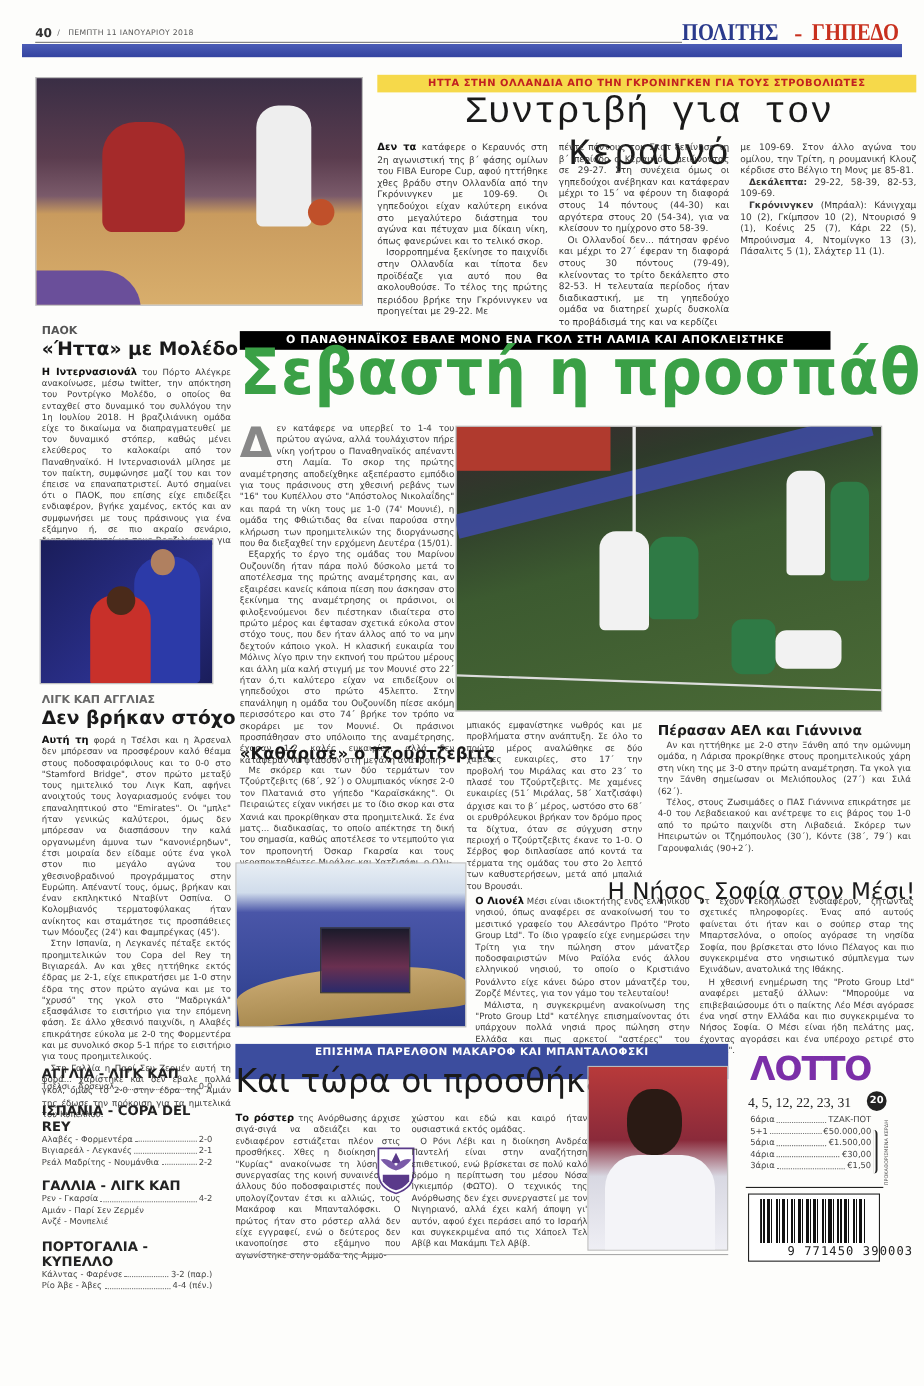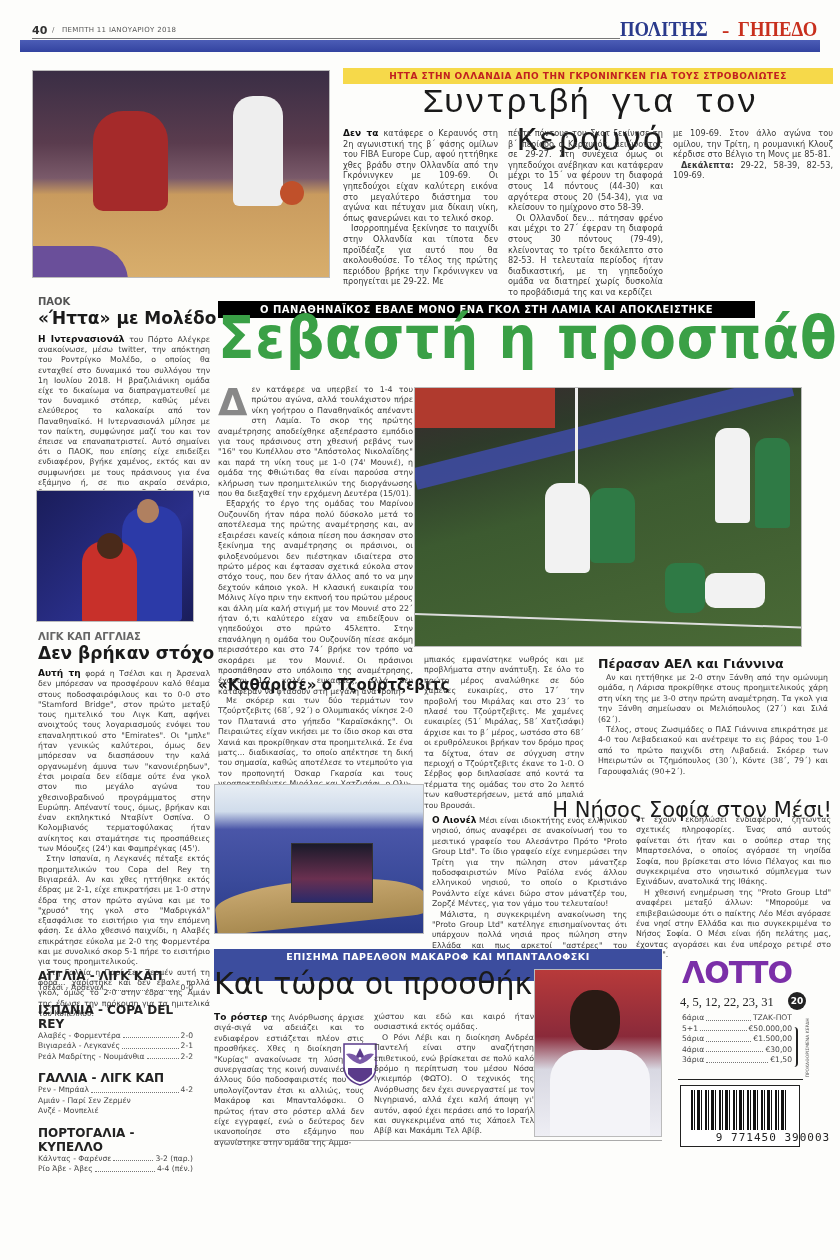--- a/index.html
+++ b/index.html
@@ -47,20 +47,21 @@
   <p class="first"><span class="lead">Δεν τα</span> <span>κατάφερε ο Κεραυνός στη 2η αγωνιστική της β΄ φάσης ομίλων του FIBA Europe Cup, αφού ηττήθηκε χθες βράδυ στην Ολλανδία από την Γκρόνινγκεν με 109-69. Οι γηπεδούχοι είχαν καλύτερη εικόνα στο μεγαλύτερο διάστημα του αγώνα και πέτυχαν μια δίκαιη νίκη, όπως φανερώνει και το τελικό σκορ.</span></p>
   <p>Ισορροπημένα ξεκίνησε το παιχνίδι στην Ολλανδία και τίποτα δεν προϊδέαζε για αυτό που θα ακολουθούσε. Το τέλος της πρώτης περιόδου βρήκε την Γκρόνινγκεν να προηγείται με 29-22. Με</p>
 </div>
 <div class="abs body-text" style="left:508px;top:128px;width:155px;">
   <p class="first">πέντε πόντους του Σκοτ ξεκίνησε τη β΄ περίοδο ο Κεραυνός, μειώνοντας σε 29-27. Στη συνέχεια όμως οι γηπεδούχοι ανέβηκαν και κατάφεραν μέχρι το 15΄ να φέρουν τη διαφορά στους 14 πόντους (44-30) και αργότερα στους 20 (54-34), για να κλείσουν το ημίχρονο στο 58-39.</p>
   <p>Οι Ολλανδοί δεν... πάτησαν φρένο και μέχρι το 27΄ έφεραν τη διαφορά στους 30 πόντους (79-49), κλείνοντας το τρίτο δεκάλεπτο στο 82-53. Η τελευταία περίοδος ήταν διαδικαστική, με τη γηπεδούχο ομάδα να διατηρεί χωρίς δυσκολία το προβάδισμά της και να κερδίζει</p>
 </div>
 <div class="abs body-text" style="left:673px;top:128px;width:160px;">
   <p class="first">με 109-69. Στον άλλο αγώνα του ομίλου, την Τρίτη, η ρουμανική Κλουζ κέρδισε στο Βέλγιο τη Μονς με 85-81.</p>
   <p><b>Δεκάλεπτα:</b> <span>29-22, 58-39, 82-53, 109-69.</span></p>
+  <p><b>Γκρόνινγκεν</b> <span>(Μπράαλ):</span> <span>Κάνιγχαμ 10 (2), Γκίμπσον 10 (2), Ντουρισό 9 (1), Κοένις 25 (7), Κάρι 22 (5), Μπρούινσμα 4, Ντομίνγκο 13 (3), Πάσαλιτς 5 (1), Σλάχτερ 11 (1).</span></p>
 </div>
 
 <div class="abs small-head" style="left:38px;top:296px;font-size:10px;color:#555;">ΠΑΟΚ</div>
 <div class="abs small-head" style="left:38px;top:308px;font-size:17px;color:#1a1a1a;">«Ήττα» με Μολέδο</div>
 <div class="abs body-text" style="left:38px;top:334px;width:172px;font-size:7.8px;line-height:10.2px;">
   <p class="first"><span class="lead">Η Ιντερνασιονάλ</span> <span>του Πόρτο Αλέγκρε ανακοίνωσε, μέσω twitter, την απόκτηση του Ροντρίγκο Μολέδο, ο οποίος θα ενταχθεί στο δυναμικό του συλλόγου την 1η Ιουλίου 2018. Η βραζιλιάνικη ομάδα είχε το δικαίωμα να διαπραγματευθεί με τον δυναμικό στόπερ, καθώς μένει ελεύθερος το καλοκαίρι από τον Παναθηναϊκό. Η Ιντερνασιονάλ μίλησε με τον παίκτη, συμφώνησε μαζί του και τον έπεισε να επαναπατριστεί. Αυτό σημαίνει ότι ο ΠΑΟΚ, που επίσης είχε επιδείξει ενδιαφέρον, βγήκε χαμένος, εκτός και αν συμφωνήσει με τους πράσινους για ένα εξάμηνο ή, σε πιο ακραίο σενάριο, διαπραγματευτεί με τους Βραζιλιάνους για την απόκτησή του.</span></p>
 </div>
 
 <div class="abs kicker-bar" style="left:218px;top:288px;width:537px;height:17px;background:#000000;color:#fff;font-size:10px;line-height:17px;margin-top:13px;">Ο ΠΑΝΑΘΗΝΑΪΚΟΣ ΕΒΑΛΕ ΜΟΝΟ ΕΝΑ ΓΚΟΛ ΣΤΗ ΛΑΜΙΑ ΚΑΙ ΑΠΟΚΛΕΙΣΤΗΚΕ</div>
 <div class="abs" style="left:218px;top:304px;width:616px;font-family:'DejaVu Sans',sans-serif;font-size:58px;font-weight:bold;color:#3aa046;letter-spacing:1px;transform:scaleX(0.92);transform-origin:left;white-space:nowrap;">Σεβαστή η προσπάθεια</div>
@@ -121,21 +122,21 @@
       </div>
     <div class="result-row">
         <span class="teams">Ρεάλ Μαδρίτης - Νουμάνθια</span>
         <span class="dots"></span>
         <span class="score">2-2</span>
       </div>
   </div>
   <div>
     <div class="results-head">ΓΑΛΛΙΑ - ΛΙΓΚ ΚΑΠ</div>
     <div class="result-row">
-        <span class="teams">Ρεν - Μπράαλ</span>
+        <span class="teams">Ρεν - Γκαρσία</span>
         <span class="dots"></span>
         <span class="score">4-2</span>
       </div>
     <div class="result-row">
         <span class="teams">Αμιάν - Παρί Σεν Ζερμέν</span>
       </div>
     <div class="result-row">
         <span class="teams">Ανζέ - Μονπελιέ</span>
       </div>
   </div>

